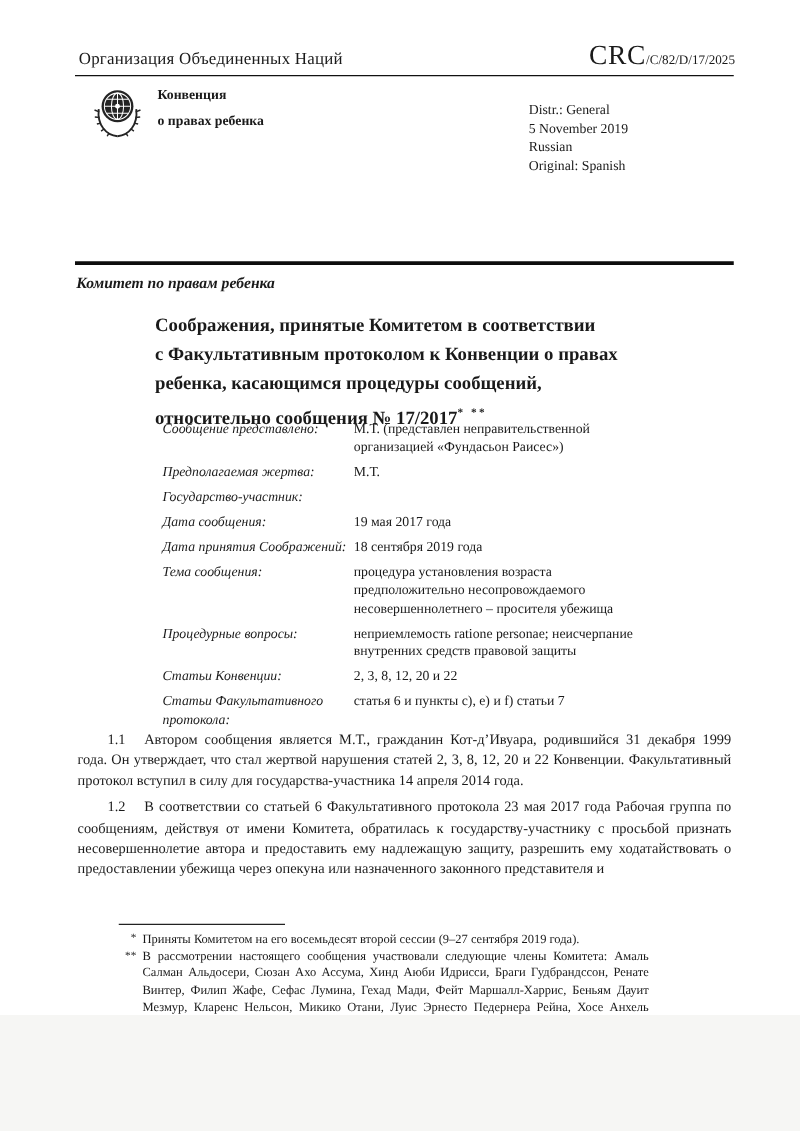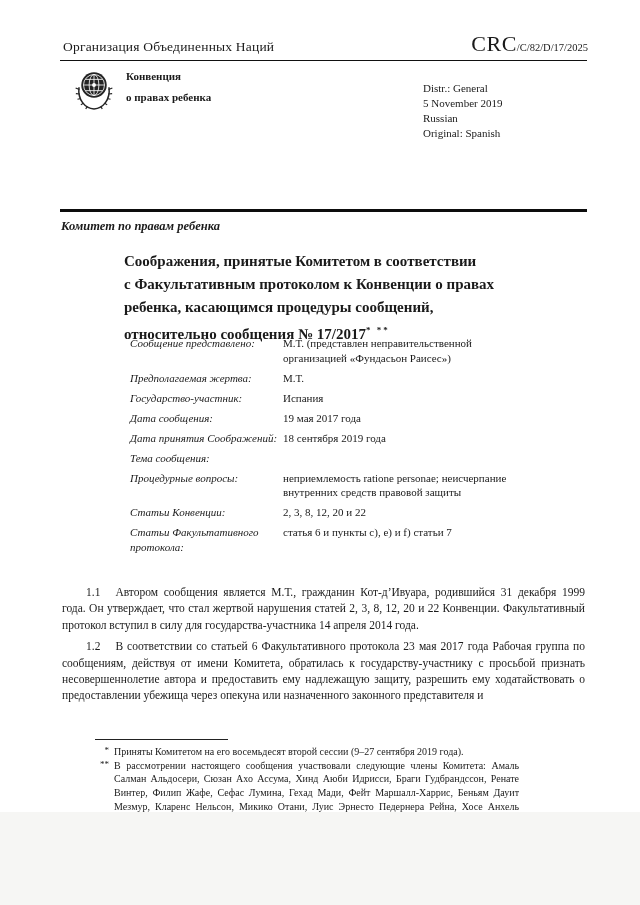--- a/index.html
+++ b/index.html
@@ -120,32 +120,32 @@
     <div class="meta-row">
         <div class="meta-label">Сообщение представлено:</div>
         <div class="meta-value">М.Т. (представлен неправительственной организацией «Фундасьон Раисес»)</div>
       </div>
     <div class="meta-row">
         <div class="meta-label">Предполагаемая жертва:</div>
         <div class="meta-value">М.Т.</div>
       </div>
     <div class="meta-row">
         <div class="meta-label">Государство-участник:</div>
-        <div class="meta-value">Испания</div>
       </div>
     <div class="meta-row">
         <div class="meta-label">Дата сообщения:</div>
         <div class="meta-value">19 мая 2017 года</div>
       </div>
     <div class="meta-row">
         <div class="meta-label">Дата принятия Соображений:</div>
         <div class="meta-value">18 сентября 2019 года</div>
       </div>
     <div class="meta-row">
         <div class="meta-label">Тема сообщения:</div>
+        <div class="meta-value">процедура установления возраста предположительно несопровождаемого несовершеннолетнего – просителя убежища</div>
       </div>
     <div class="meta-row">
         <div class="meta-label">Процедурные вопросы:</div>
         <div class="meta-value">неприемлемость ratione personae; неисчерпание внутренних средств правовой защиты</div>
       </div>
     <div class="meta-row">
         <div class="meta-label">Статьи Конвенции:</div>
         <div class="meta-value">2, 3, 8, 12, 20 и 22</div>
       </div>
     <div class="meta-row">

